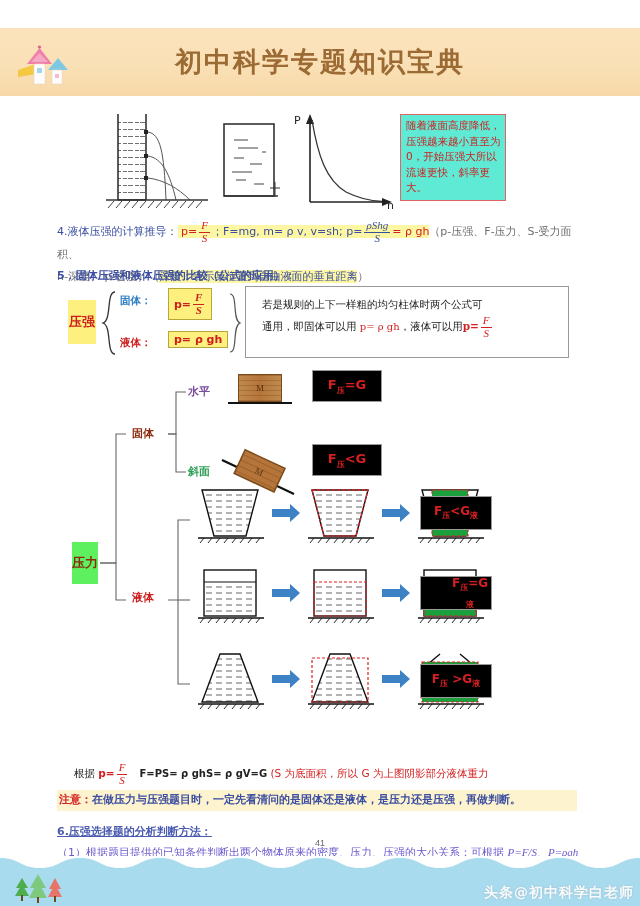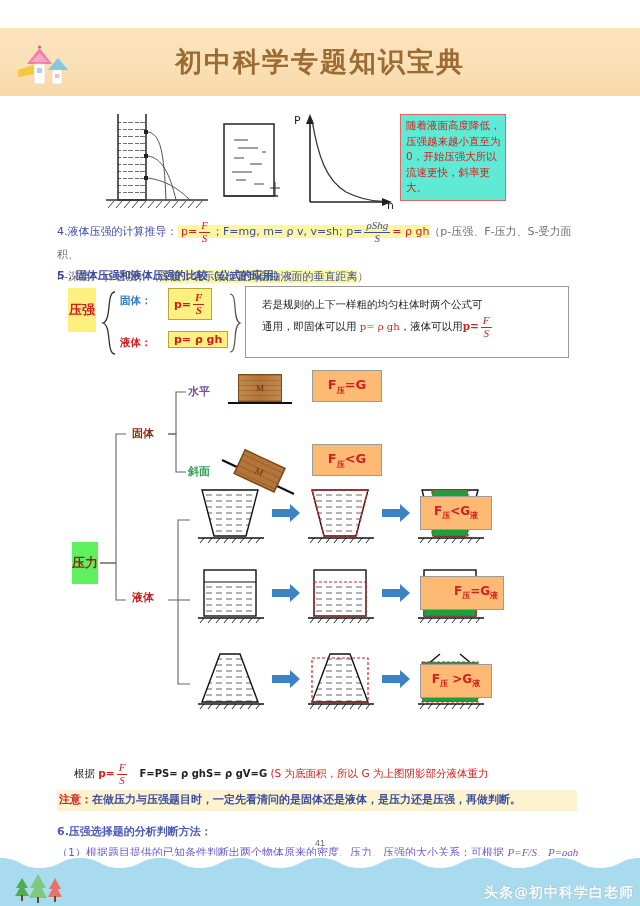--- a/index.html
+++ b/index.html
@@ -79,21 +79,21 @@
   .frac .den { display: block; font-size: 11px; border-top: 1px solid currentColor; padding: 0 2px; }
 
   .sec5-title {
     position: absolute; left: 57px; top: 172px;
     font-size: 11px; color: #3b4ea0; font-weight: bold;
   }
 
   
   .block5 { position: absolute; left: 60px; top: 192px; width: 520px; height: 70px; }
   .lbl-yaqiang {
-    position: absolute; left: 8px; top: 0;
+    position: absolute; left: 8px; top: 12px;
     width: 28px; height: 44px;
     background: #fdf07f; color: #cc2020;
     font-size: 13px; font-weight: bold;
     display: flex; flex-direction: column; align-items: center; justify-content: center;
     line-height: 1.12;
     font-family: "DejaVu Sans", sans-serif;
   }
   .br { position: absolute; }
   .lbl-guti { position: absolute; left: 60px; top: 6px; font-size: 10.5px; color: #2f7ec4; font-weight: bold; }
   .lbl-yeti { position: absolute; left: 60px; top: 48px; font-size: 10.5px; color: #cc2020; font-weight: bold; }
@@ -121,21 +121,21 @@
     display: flex; flex-direction: column; align-items: center; justify-content: center;
     line-height: 1.12;
     font-family: "DejaVu Sans", sans-serif;
   }
   .lbl-guti2 { position: absolute; left: 72px; top: 58px; font-size: 11px; color: #8b2b10; font-weight: bold; }
   .lbl-yeti2 { position: absolute; left: 72px; top: 222px; font-size: 11px; color: #cc2020; font-weight: bold; }
   .lbl-shuiping { position: absolute; left: 128px; top: 16px; font-size: 11px; color: #7b4fa0; font-weight: bold; }
   .lbl-xiemian  { position: absolute; left: 128px; top: 96px; font-size: 11px; color: #2e9e52; font-weight: bold; }
 
   .fbox {
-    position: absolute; border: 1px solid #9a9a9a; background: #fdba74;
+    position: absolute; border: 1px solid #9a9a9a; background: #000000;
     color: #d42020; font-weight: bold; font-size: 13px;
     display: flex; align-items: center; justify-content: center;
     font-family: "DejaVu Sans", sans-serif;
     text-align: center;
   }
   .fbox sub { font-size: 8px; font-weight: bold; }
 
   
   .wood {
     position: absolute;
@@ -160,21 +160,21 @@
     background: #fdf3cf;
     font-size: 11px; font-weight: bold; line-height: 1.7;
     padding: 1px 2px;
     font-family: "DejaVu Sans", sans-serif;
   }
   .sec6 {
     position: absolute; left: 57px; top: 726px; width: 530px;
     font-size: 11px; line-height: 1.85; color: #4a5bb0;
     font-family: "DejaVu Sans", sans-serif;
   }
-  .sec6 .t6 { color: #4a5bb0; font-weight: bold; }
+  .sec6 .t6 { color: #4a5bb0; font-weight: bold; text-decoration: underline; }
   .sec6 .pink { color: #c5549b; }
   .sec6 .vio { color: #6a5acd; }
   .ital { font-family: "Liberation Serif", serif; font-style: italic; }
 
   
   .pagenum {
     position: absolute; left: 0; right: 0; top: 838px;
     text-align: center; font-size: 9px; color: #666;
   }
   .footer {
@@ -473,21 +473,21 @@
             <line x1="12" y1="57" x2="16" y2="52"></line>
           <line x1="20" y1="57" x2="24" y2="52"></line>
             <line x1="28" y1="57" x2="32" y2="52"></line>
           <line x1="36" y1="57" x2="40" y2="52"></line>
             <line x1="44" y1="57" x2="48" y2="52"></line>
           <line x1="52" y1="57" x2="56" y2="52"></line>
             <line x1="60" y1="57" x2="64" y2="52"></line>
         </g>
       </g>
     </svg>
-    <div class="fbox" style="left:360px; top:208px; width:84px; height:34px; font-size:12px;padding-left:28px;">
+    <div class="fbox" style="left:360px; top:208px; width:72px; height:34px; font-size:12px;padding-left:28px;">
       <span>F<sub>压</sub><span>=G</span><sub>液</sub></span>
     </div>
 
     <svg style="position:absolute;left:136px;top:282px;" width="290" height="70">
       <g>
         <polygon points="24,4 44,4 62,52 6,52" fill="url(#dash1)" stroke="#111" stroke-width="1.4"></polygon>
         <line x1="2" y1="54" x2="68" y2="54" stroke="#111" stroke-width="1.4"></line>
         <g stroke="#111" stroke-width=".9">
           <line x1="4" y1="59" x2="8" y2="54"></line>
             <line x1="12" y1="59" x2="16" y2="54"></line>

